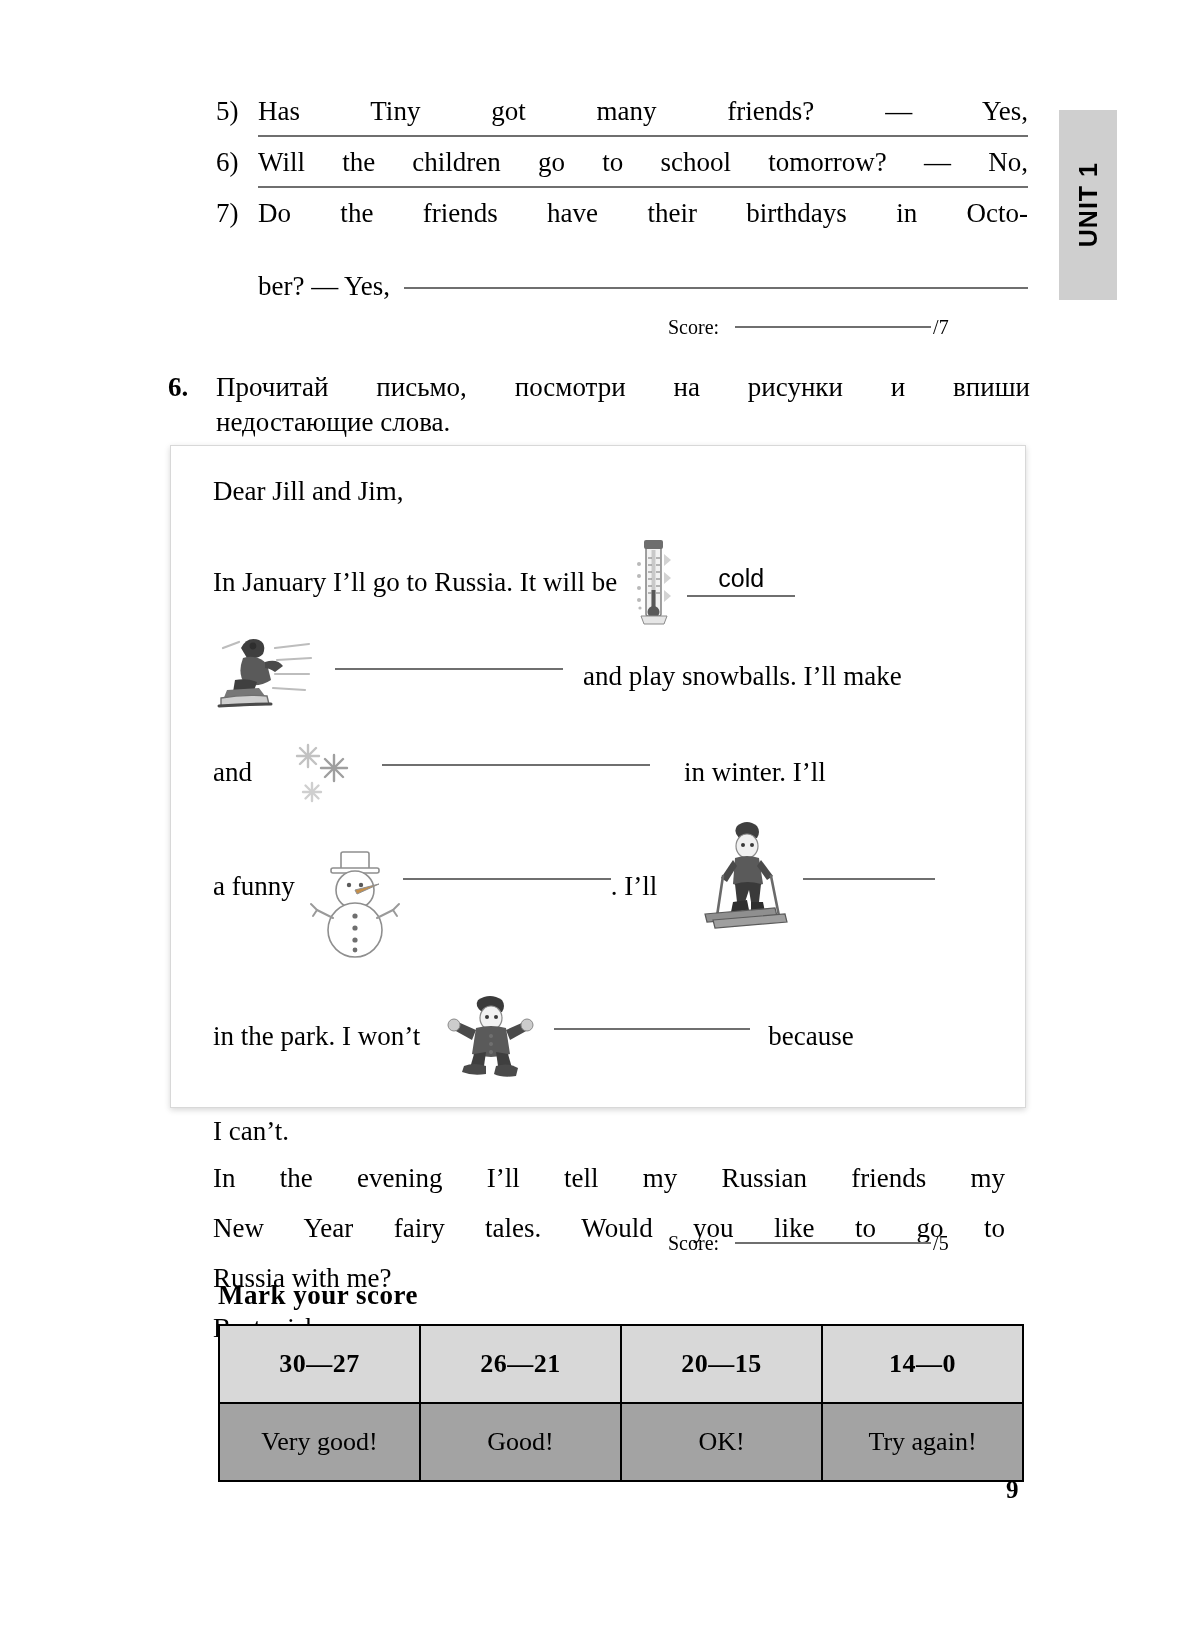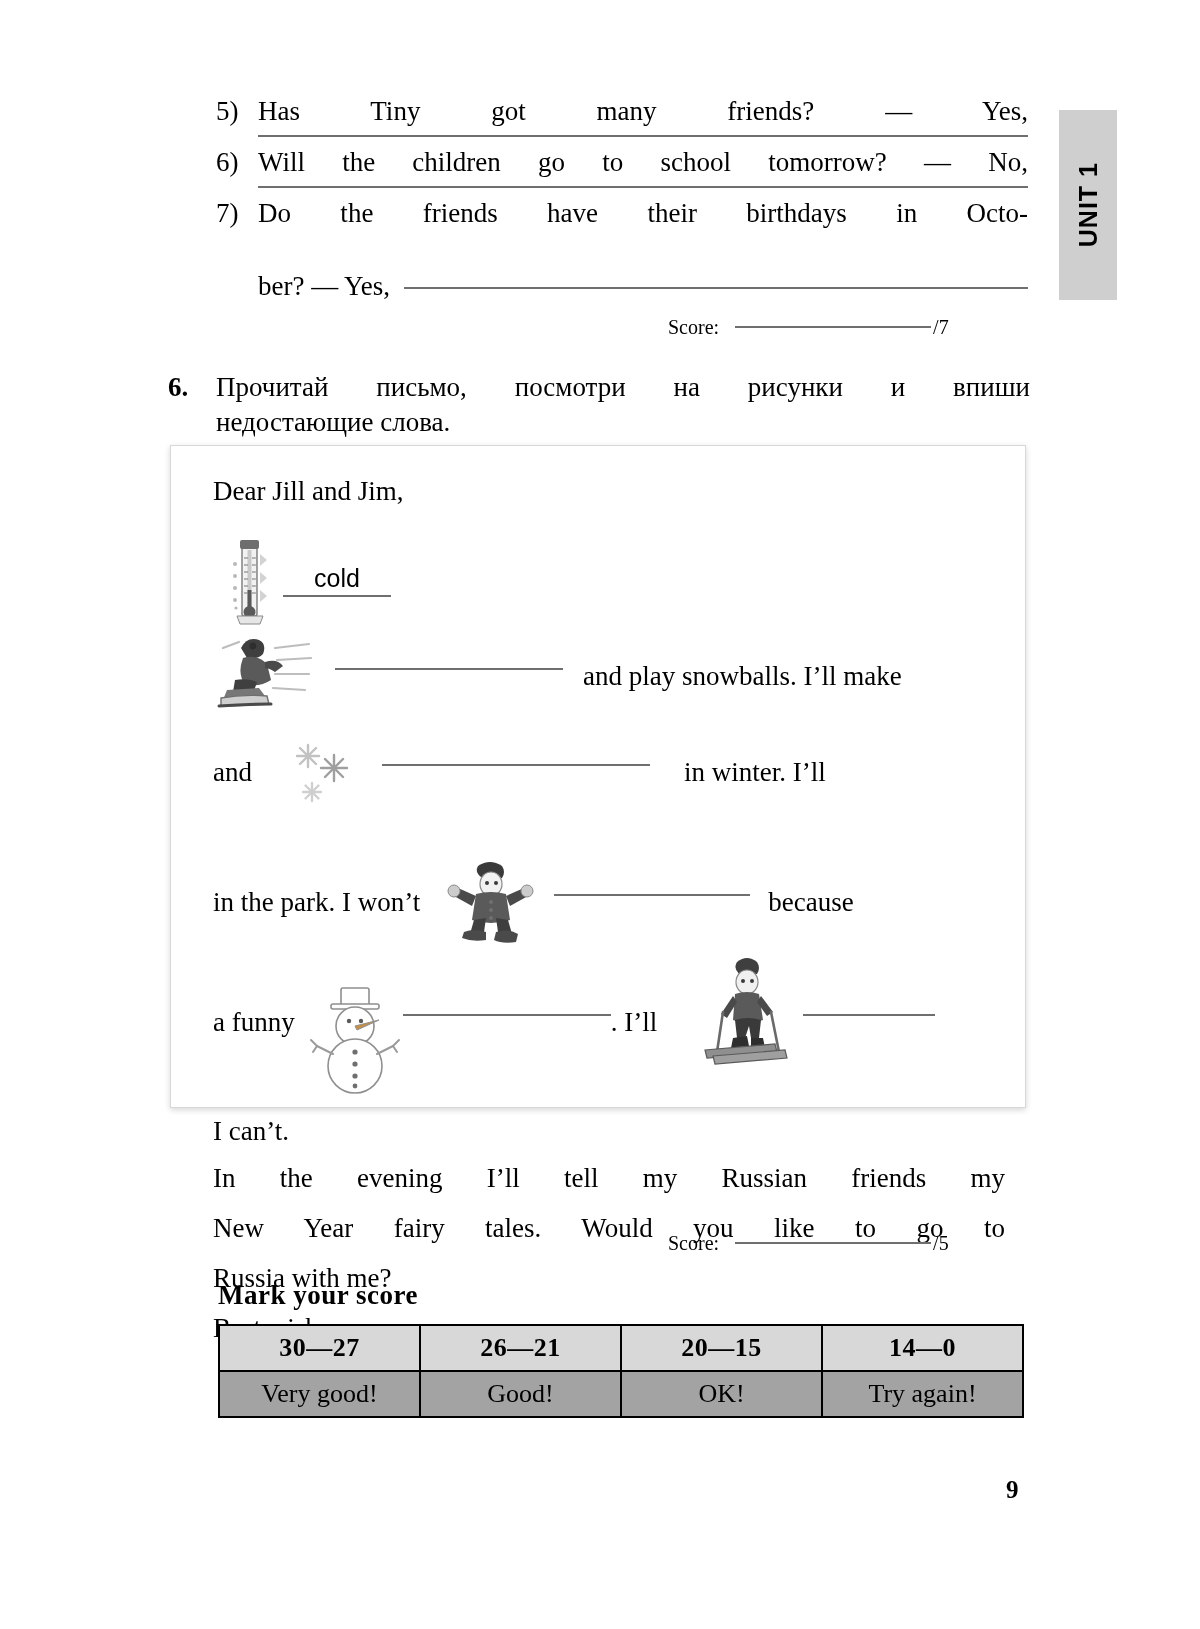--- a/index.html
+++ b/index.html
@@ -220,21 +220,21 @@
     top: 1324px;
     width: 806px;
     border-collapse: collapse;
     table-layout: fixed;
   }
   .score-table td {
     border: 2px solid #000000;
     height: 44px;
     text-align: center;
     font-size: 26px;
-    padding: 0;
+    padding: 16px;
   }
   .score-table tr.head td {
     background: #d8d8d8;
     font-weight: bold;
     letter-spacing: 0.5px;
   }
   .score-table tr.body td {
     background: #a3a3a3;
   }
 
@@ -293,20 +293,21 @@
 </div>
 
 <div class="letter-card">
   <div class="letter-inner">
 
     <div class="lt-line plain" style="min-height:44px;">
       <span>Dear Jill and Jim,</span>
     </div>
 
     <div class="lt-line" style="margin-top:24px;">
+      <span>In January I’ll go to Russia. It will be</span>
       <span class="sp" style="width:14px;"></span>
       <span class="pic">
         <svg width="44" height="88" viewBox="0 0 44 88">
           <rect x="15" y="4" width="15" height="74" rx="2" fill="#f2f2f2" stroke="#7a7a7a" stroke-width="1.4"></rect>
           <rect x="13" y="2" width="19" height="9" rx="2" fill="#6e6e6e"></rect>
           <rect x="20.5" y="12" width="4" height="58" fill="#c9c9c9"></rect>
           <rect x="20.5" y="52" width="4" height="20" fill="#5a5a5a"></rect>
           <circle cx="22.5" cy="74" r="6" fill="#5a5a5a"></circle>
           <g stroke="#8a8a8a" stroke-width="1.2">
             <line x1="17" y1="20" x2="21" y2="20"></line>
@@ -391,20 +392,75 @@
             </g>
           </g>
         </svg>
       </span>
       <span class="sp" style="width:22px;"></span>
       <span class="blank-rule" style="width:268px;"></span>
       <span class="sp" style="width:34px;"></span>
       <span>in winter. I’ll</span>
     </div>
 
+    <div class="lt-line" style="margin-top:18px;">
+      <span>a funny</span>
+      <span class="sp" style="width:12px;"></span>
+      <span class="pic" style="top:18px;">
+        <svg width="96" height="116" viewBox="0 0 96 116">
+          <rect x="34" y="6" width="28" height="18" rx="2" fill="#ffffff" stroke="#8f8f8f" stroke-width="1.6"></rect>
+          <rect x="24" y="22" width="48" height="5" rx="2" fill="#ffffff" stroke="#8f8f8f" stroke-width="1.6"></rect>
+          <circle cx="48" cy="44" r="19" fill="#ffffff" stroke="#8f8f8f" stroke-width="1.6"></circle>
+          <circle cx="48" cy="84" r="27" fill="#ffffff" stroke="#8f8f8f" stroke-width="1.6"></circle>
+          <path d="M48 44 L72 38 L50 48 Z" fill="#c58f4a" stroke="#8f8f8f" stroke-width="1"></path>
+          <circle cx="42" cy="39" r="2.2" fill="#5a5a5a"></circle>
+          <circle cx="54" cy="39" r="2.2" fill="#5a5a5a"></circle>
+          <g stroke="#9a9a9a" stroke-width="2" stroke-linecap="round">
+            <line x1="26" y1="72" x2="10" y2="64"></line>
+              <line x1="10" y1="64" x2="4" y2="58"></line>
+            <line x1="10" y1="64" x2="6" y2="70"></line>
+            <line x1="70" y1="72" x2="86" y2="64"></line>
+              <line x1="86" y1="64" x2="92" y2="58"></line>
+            <line x1="86" y1="64" x2="90" y2="70"></line>
+          </g>
+          <g fill="#6f6f6f">
+            <circle cx="48" cy="70" r="2.6"></circle>
+              <circle cx="48" cy="82" r="2.6"></circle>
+            <circle cx="48" cy="94" r="2.6"></circle>
+              <circle cx="48" cy="104" r="2.4"></circle>
+          </g>
+        </svg>
+      </span>
+      <span class="blank-rule" style="width:208px;"></span>
+      <span>. I’ll</span>
+      <span class="sp" style="width:44px;"></span>
+      <span class="pic" style="top:-10px;">
+        <svg width="92" height="112" viewBox="0 0 92 112">
+          <path d="M36 6 Q46 -2 56 6 Q60 12 56 18 L38 18 Q32 12 36 6 Z" fill="#3f3f3f"></path>
+          <ellipse cx="46" cy="26" rx="11" ry="12" fill="#f0f0f0" stroke="#8a8a8a" stroke-width="1.2"></ellipse>
+          <circle cx="42" cy="25" r="2" fill="#3a3a3a"></circle>
+          <circle cx="51" cy="25" r="2" fill="#3a3a3a"></circle>
+          <path d="M34 38 Q46 34 58 38 L62 64 Q46 70 32 64 Z" fill="#5a5a5a"></path>
+          <path d="M32 40 L20 58 L26 62 L36 46 Z" fill="#4a4a4a"></path>
+          <path d="M60 40 L72 56 L66 60 L56 46 Z" fill="#4a4a4a"></path>
+          <path d="M34 64 Q46 60 60 64 L58 82 L50 82 L48 70 L44 82 L36 82 Z" fill="#3a3a3a"></path>
+          <path d="M32 82 L46 80 L48 90 L30 92 Z" fill="#2e2e2e"></path>
+          <path d="M50 82 L62 82 L64 92 L50 92 Z" fill="#2e2e2e"></path>
+          <g stroke="#6a6a6a" stroke-width="2.6" stroke-linecap="round">
+            <line x1="22" y1="56" x2="16" y2="96"></line>
+            <line x1="70" y1="56" x2="78" y2="96"></line>
+          </g>
+          <path d="M4 94 L74 88 L76 96 L6 102 Z" fill="#8f8f8f" stroke="#5a5a5a" stroke-width="1.2"></path>
+          <path d="M12 100 L84 94 L86 102 L14 108 Z" fill="#9f9f9f" stroke="#5a5a5a" stroke-width="1.2"></path>
+        </svg>
+      </span>
+      <span class="sp" style="width:10px;"></span>
+      <span class="blank-rule" style="width:132px;"></span>
+    </div>
+
     <div class="lt-line" style="margin-top:48px;">
       <span>in the park. I won’t</span>
       <span class="sp" style="width:22px;"></span>
       <span class="pic">
         <svg width="96" height="88" viewBox="0 0 96 88">
           <path d="M36 8 Q48 0 60 8 Q64 14 60 20 L40 20 Q32 14 36 8 Z" fill="#3a3a3a"></path>
           <ellipse cx="49" cy="26" rx="11" ry="12" fill="#f2f2f2" stroke="#8a8a8a" stroke-width="1.2"></ellipse>
           <circle cx="45" cy="25" r="2" fill="#3a3a3a"></circle>
           <circle cx="54" cy="25" r="2" fill="#3a3a3a"></circle>
           <path d="M34 36 Q49 32 64 36 L68 62 Q49 68 30 62 Z" fill="#5a5a5a"></path>
@@ -422,75 +478,20 @@
               <circle cx="49" cy="60" r="2"></circle>
           </g>
         </svg>
       </span>
       <span class="sp" style="width:16px;"></span>
       <span class="blank-rule" style="width:196px;"></span>
       <span class="sp" style="width:18px;"></span>
       <span>because</span>
     </div>
 
-    <div class="lt-line" style="margin-top:18px;">
-      <span>a funny</span>
-      <span class="sp" style="width:12px;"></span>
-      <span class="pic" style="top:18px;">
-        <svg width="96" height="116" viewBox="0 0 96 116">
-          <rect x="34" y="6" width="28" height="18" rx="2" fill="#ffffff" stroke="#8f8f8f" stroke-width="1.6"></rect>
-          <rect x="24" y="22" width="48" height="5" rx="2" fill="#ffffff" stroke="#8f8f8f" stroke-width="1.6"></rect>
-          <circle cx="48" cy="44" r="19" fill="#ffffff" stroke="#8f8f8f" stroke-width="1.6"></circle>
-          <circle cx="48" cy="84" r="27" fill="#ffffff" stroke="#8f8f8f" stroke-width="1.6"></circle>
-          <path d="M48 44 L72 38 L50 48 Z" fill="#c58f4a" stroke="#8f8f8f" stroke-width="1"></path>
-          <circle cx="42" cy="39" r="2.2" fill="#5a5a5a"></circle>
-          <circle cx="54" cy="39" r="2.2" fill="#5a5a5a"></circle>
-          <g stroke="#9a9a9a" stroke-width="2" stroke-linecap="round">
-            <line x1="26" y1="72" x2="10" y2="64"></line>
-              <line x1="10" y1="64" x2="4" y2="58"></line>
-            <line x1="10" y1="64" x2="6" y2="70"></line>
-            <line x1="70" y1="72" x2="86" y2="64"></line>
-              <line x1="86" y1="64" x2="92" y2="58"></line>
-            <line x1="86" y1="64" x2="90" y2="70"></line>
-          </g>
-          <g fill="#6f6f6f">
-            <circle cx="48" cy="70" r="2.6"></circle>
-              <circle cx="48" cy="82" r="2.6"></circle>
-            <circle cx="48" cy="94" r="2.6"></circle>
-              <circle cx="48" cy="104" r="2.4"></circle>
-          </g>
-        </svg>
-      </span>
-      <span class="blank-rule" style="width:208px;"></span>
-      <span>. I’ll</span>
-      <span class="sp" style="width:44px;"></span>
-      <span class="pic" style="top:-10px;">
-        <svg width="92" height="112" viewBox="0 0 92 112">
-          <path d="M36 6 Q46 -2 56 6 Q60 12 56 18 L38 18 Q32 12 36 6 Z" fill="#3f3f3f"></path>
-          <ellipse cx="46" cy="26" rx="11" ry="12" fill="#f0f0f0" stroke="#8a8a8a" stroke-width="1.2"></ellipse>
-          <circle cx="42" cy="25" r="2" fill="#3a3a3a"></circle>
-          <circle cx="51" cy="25" r="2" fill="#3a3a3a"></circle>
-          <path d="M34 38 Q46 34 58 38 L62 64 Q46 70 32 64 Z" fill="#5a5a5a"></path>
-          <path d="M32 40 L20 58 L26 62 L36 46 Z" fill="#4a4a4a"></path>
-          <path d="M60 40 L72 56 L66 60 L56 46 Z" fill="#4a4a4a"></path>
-          <path d="M34 64 Q46 60 60 64 L58 82 L50 82 L48 70 L44 82 L36 82 Z" fill="#3a3a3a"></path>
-          <path d="M32 82 L46 80 L48 90 L30 92 Z" fill="#2e2e2e"></path>
-          <path d="M50 82 L62 82 L64 92 L50 92 Z" fill="#2e2e2e"></path>
-          <g stroke="#6a6a6a" stroke-width="2.6" stroke-linecap="round">
-            <line x1="22" y1="56" x2="16" y2="96"></line>
-            <line x1="70" y1="56" x2="78" y2="96"></line>
-          </g>
-          <path d="M4 94 L74 88 L76 96 L6 102 Z" fill="#8f8f8f" stroke="#5a5a5a" stroke-width="1.2"></path>
-          <path d="M12 100 L84 94 L86 102 L14 108 Z" fill="#9f9f9f" stroke="#5a5a5a" stroke-width="1.2"></path>
-        </svg>
-      </span>
-      <span class="sp" style="width:10px;"></span>
-      <span class="blank-rule" style="width:132px;"></span>
-    </div>
-
     <div class="lt-line plain" style="min-height:44px;margin-top:28px;">
       <span>I can’t.</span>
     </div>
     <div class="lt-line just" style="width:792px;">
       <span>In the evening I’ll tell my Russian friends my</span>
     </div>
     <div class="lt-line just" style="width:792px;">
       <span>New Year fairy tales. Would you like to go to</span>
     </div>
     <div class="lt-line plain">

